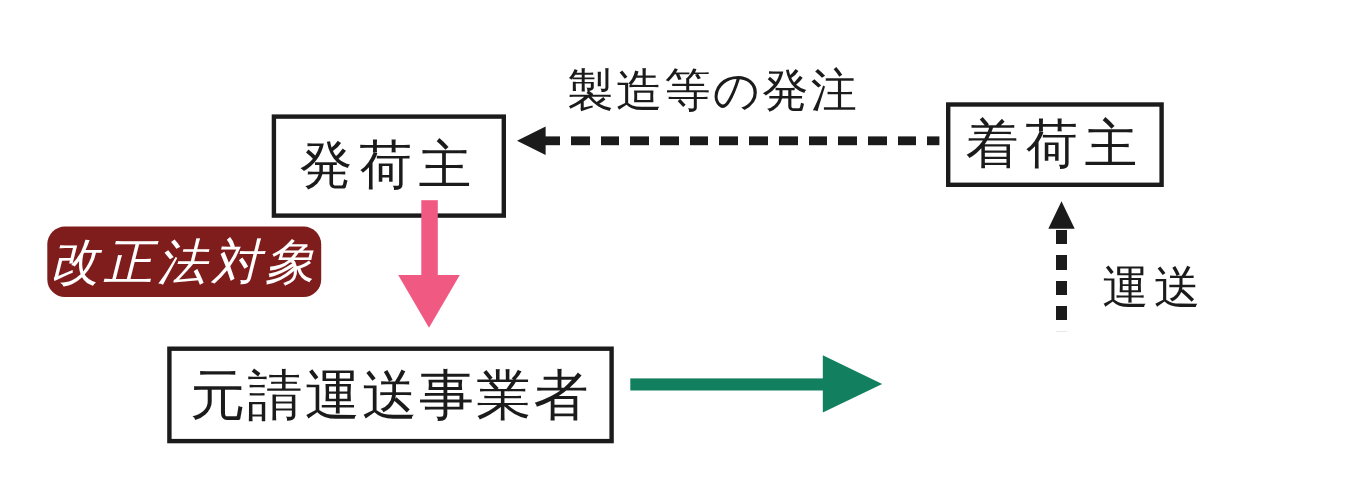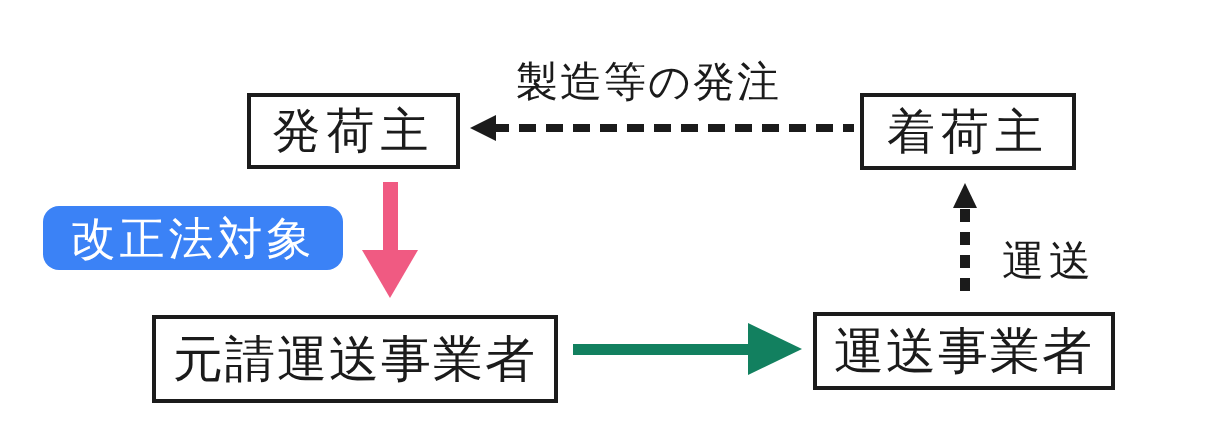--- a/index.html
+++ b/index.html
@@ -24,39 +24,39 @@
     color: #1b1b1b;
     display: flex;
     align-items: center;
     justify-content: center;
     font-size: 48px;
     font-weight: 500;
     letter-spacing: 6px;
     white-space: nowrap;
     line-height: 1;
   }
-  #node-shipper   { left: 247px; top: 93px;  width: 213px; height: 76px; }
-  #node-consignee { left: 860px; top: 93px;  width: 216px; height: 77px; }
+  #node-shipper   { left: 247px; top: 104px;  width: 213px; height: 94px; }
+  #node-consignee { left: 860px; top: 93px;  width: 198px; height: 77px; }
   #node-prime     { left: 152px; top: 315px; width: 406px; height: 88px; font-size: 50px; letter-spacing: 2px; }
   #node-carrier   { left: 813px; top: 312px; width: 302px; height: 78px; font-size: 50px; letter-spacing: 2px; }
 
   .badge {
     position: absolute;
     box-sizing: border-box;
     color: #ffffff;
     display: flex;
     align-items: center;
     justify-content: center;
     font-size: 45px;
     font-weight: 500;
     letter-spacing: 4px;
     white-space: nowrap;
     line-height: 1;
   }
-  #badge-revised { left: 43px;  top: 206px; width: 300px; height: 64px; background: #3b82f6; border-radius: 16px; }
+  #badge-revised { left: 43px;  top: 206px; width: 249px; height: 64px; background: #7f1d1d; border-radius: 16px; font-style: italic; }
   #badge-current { left: 532px; top: 232px; width: 301px; height: 72px; background: #0e8e6b; border-radius: 18px; }
 
   .edge-label {
     position: absolute;
     font-size: 42px;
     font-weight: 500;
     color: #1b1b1b;
     white-space: nowrap;
     line-height: 1;
   }
@@ -111,21 +111,20 @@
 <body>
 
 <div class="stage">
 
   <div class="node" id="node-shipper">発荷主</div>
 
   <div class="node" id="node-consignee">着荷主</div>
 
   <div class="node" id="node-prime">元請運送事業者</div>
 
-  <div class="node" id="node-carrier">運送事業者</div>
 
   <div class="badge" id="badge-revised">改正法対象</div>
 
 
   <div class="edge-label" id="label-order">製造等の発注</div>
 
   <div class="edge-label" id="label-transport">運送</div>
 
   <div class="shape" id="order-arrow-line"></div>
   <div class="shape" id="order-arrow-head"></div>

